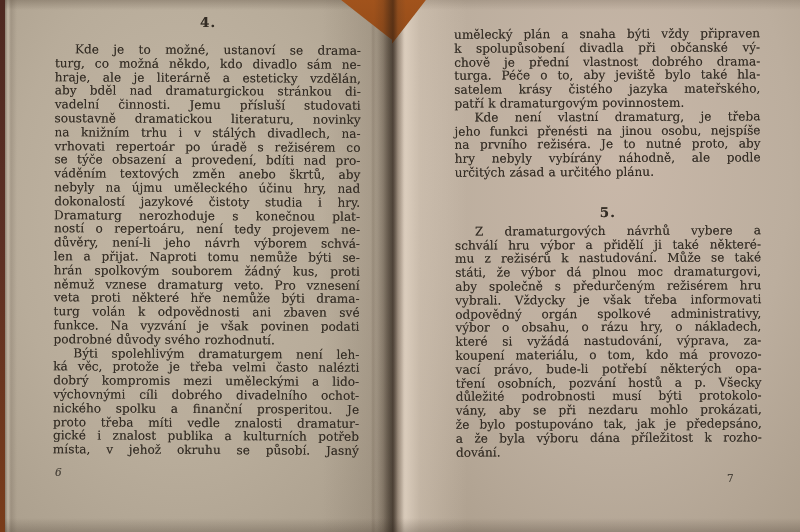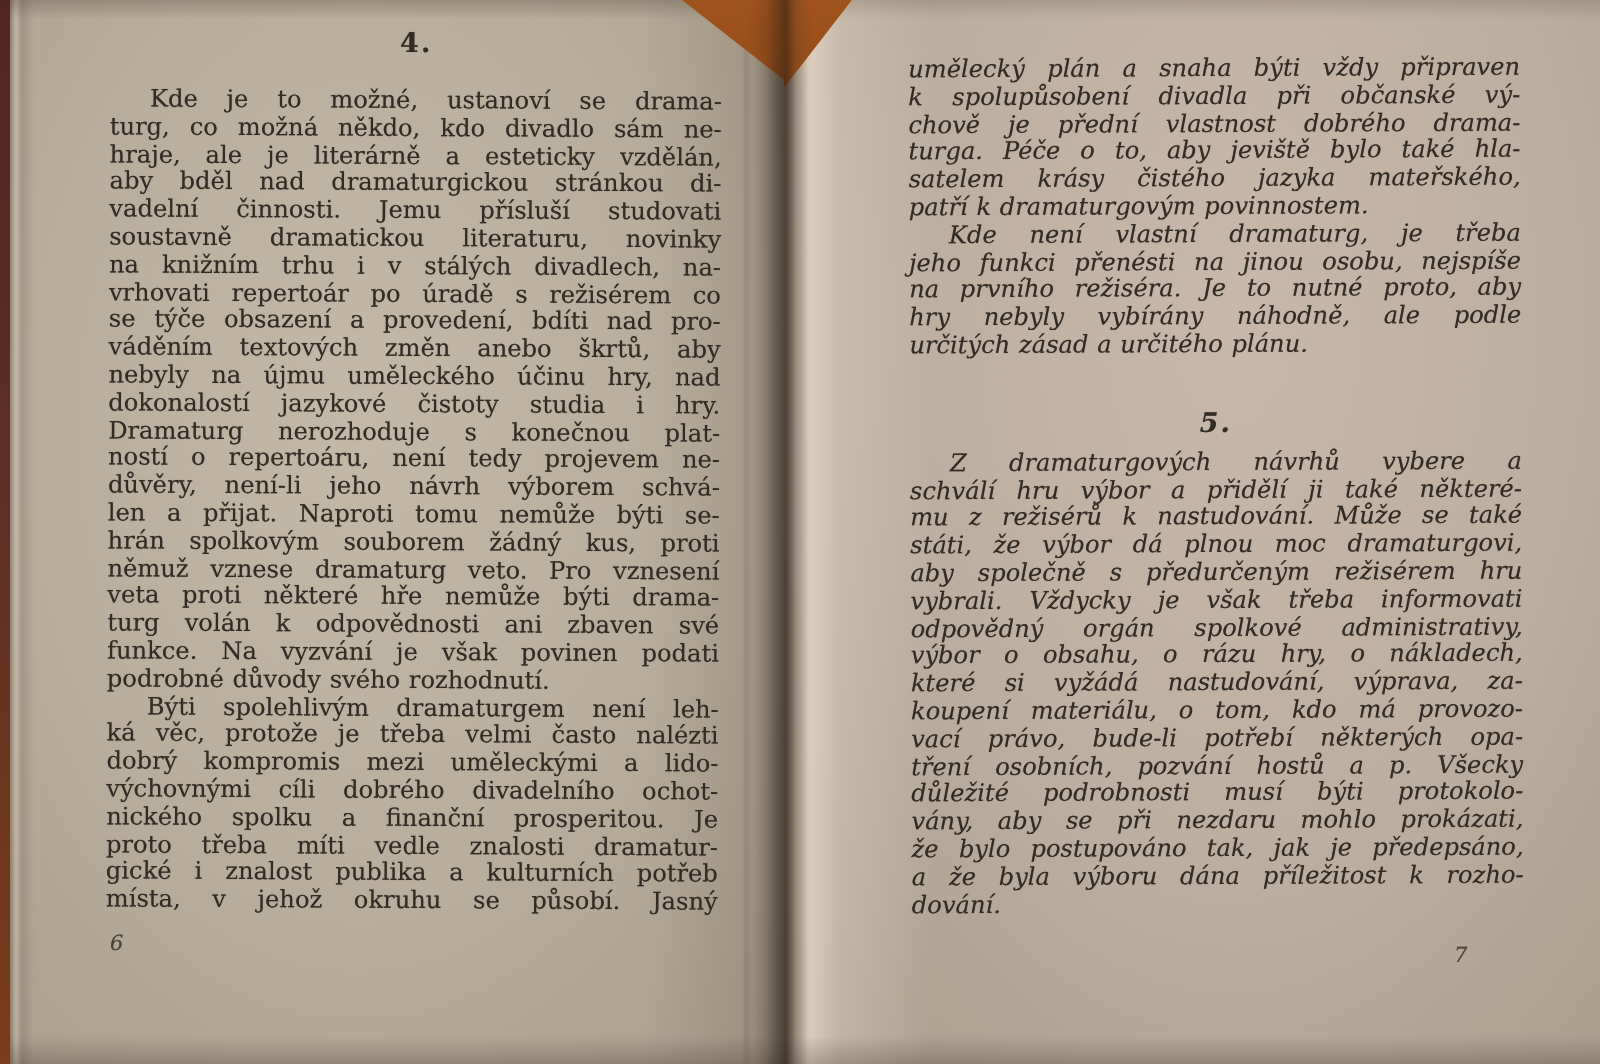--- a/index.html
+++ b/index.html
@@ -29,21 +29,20 @@
       radial-gradient(ellipse at 45% 40%, #c4b8a6 0%, var(--paper_left, #b8ac9a) 55%, #a89c8a 100%);
   }
   .page-right {
     left: 392px; width: 408px;
     clip-path: polygon(34px 0, 408px 0, 408px 532px, 0 532px, 0 44px);
     background:
       linear-gradient(180deg, rgba(70,56,42,.18) 0px, rgba(70,56,42,0) 10px),
       linear-gradient(0deg, rgba(52,40,30,.25) 0px, rgba(52,40,30,0) 14px),
       linear-gradient(90deg, rgba(70,52,38,.50) 0px, rgba(228,214,198,.85) 12px, rgba(228,214,198,.40) 28px, rgba(200,186,170,0) 75px),
       radial-gradient(ellipse at 55% 30%, #c9b8a9 0%, var(--paper_right, #bcae9e) 55%, #a89a88 100%);
-    font-style: italic;
   }
   .gutter {
     position: absolute; left: 374px; top: 0; width: 44px; height: 532px; pointer-events: none;
     background: linear-gradient(90deg,
       rgba(50,38,28,0) 0px, rgba(50,38,28,.16) 9px, rgba(36,27,19,.45) 16px,
       rgba(30,22,16,.52) 19px, rgba(70,54,40,.18) 24px, rgba(70,54,40,0) 32px);
   }
   .textblock { position: absolute; color: var(--ink, #332c24); }
   .textblock-left  { left: 49px; top: 13px; width: 306px; transform: rotate(.3deg); }
   .textblock-right { left: 63px; top: 28px; width: 306px; transform: rotate(-.25deg); }

